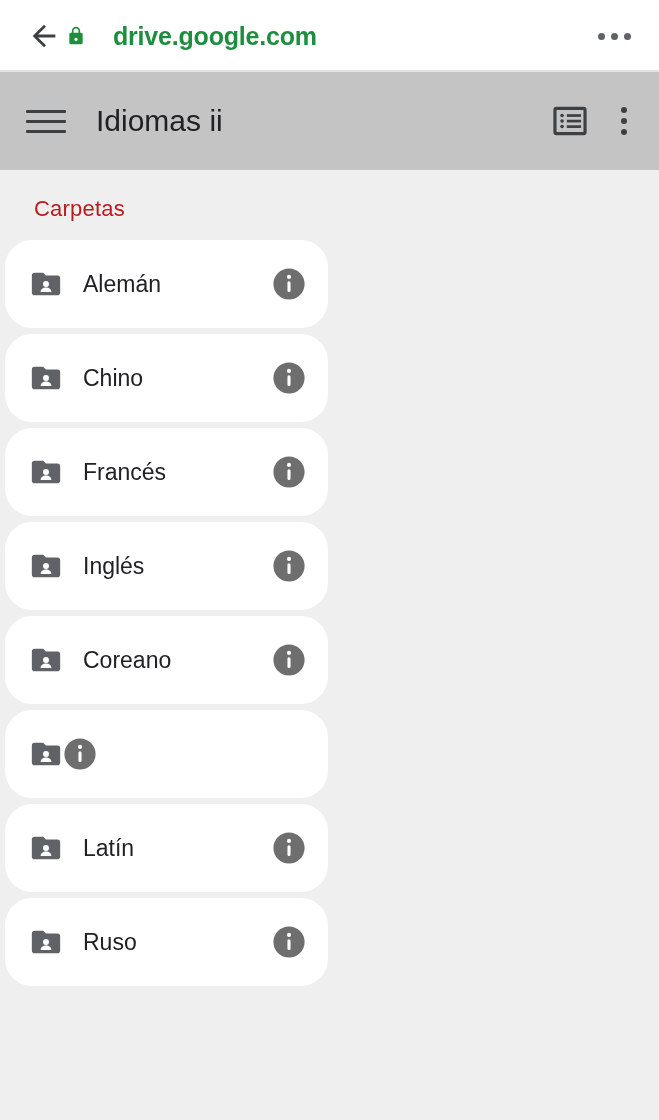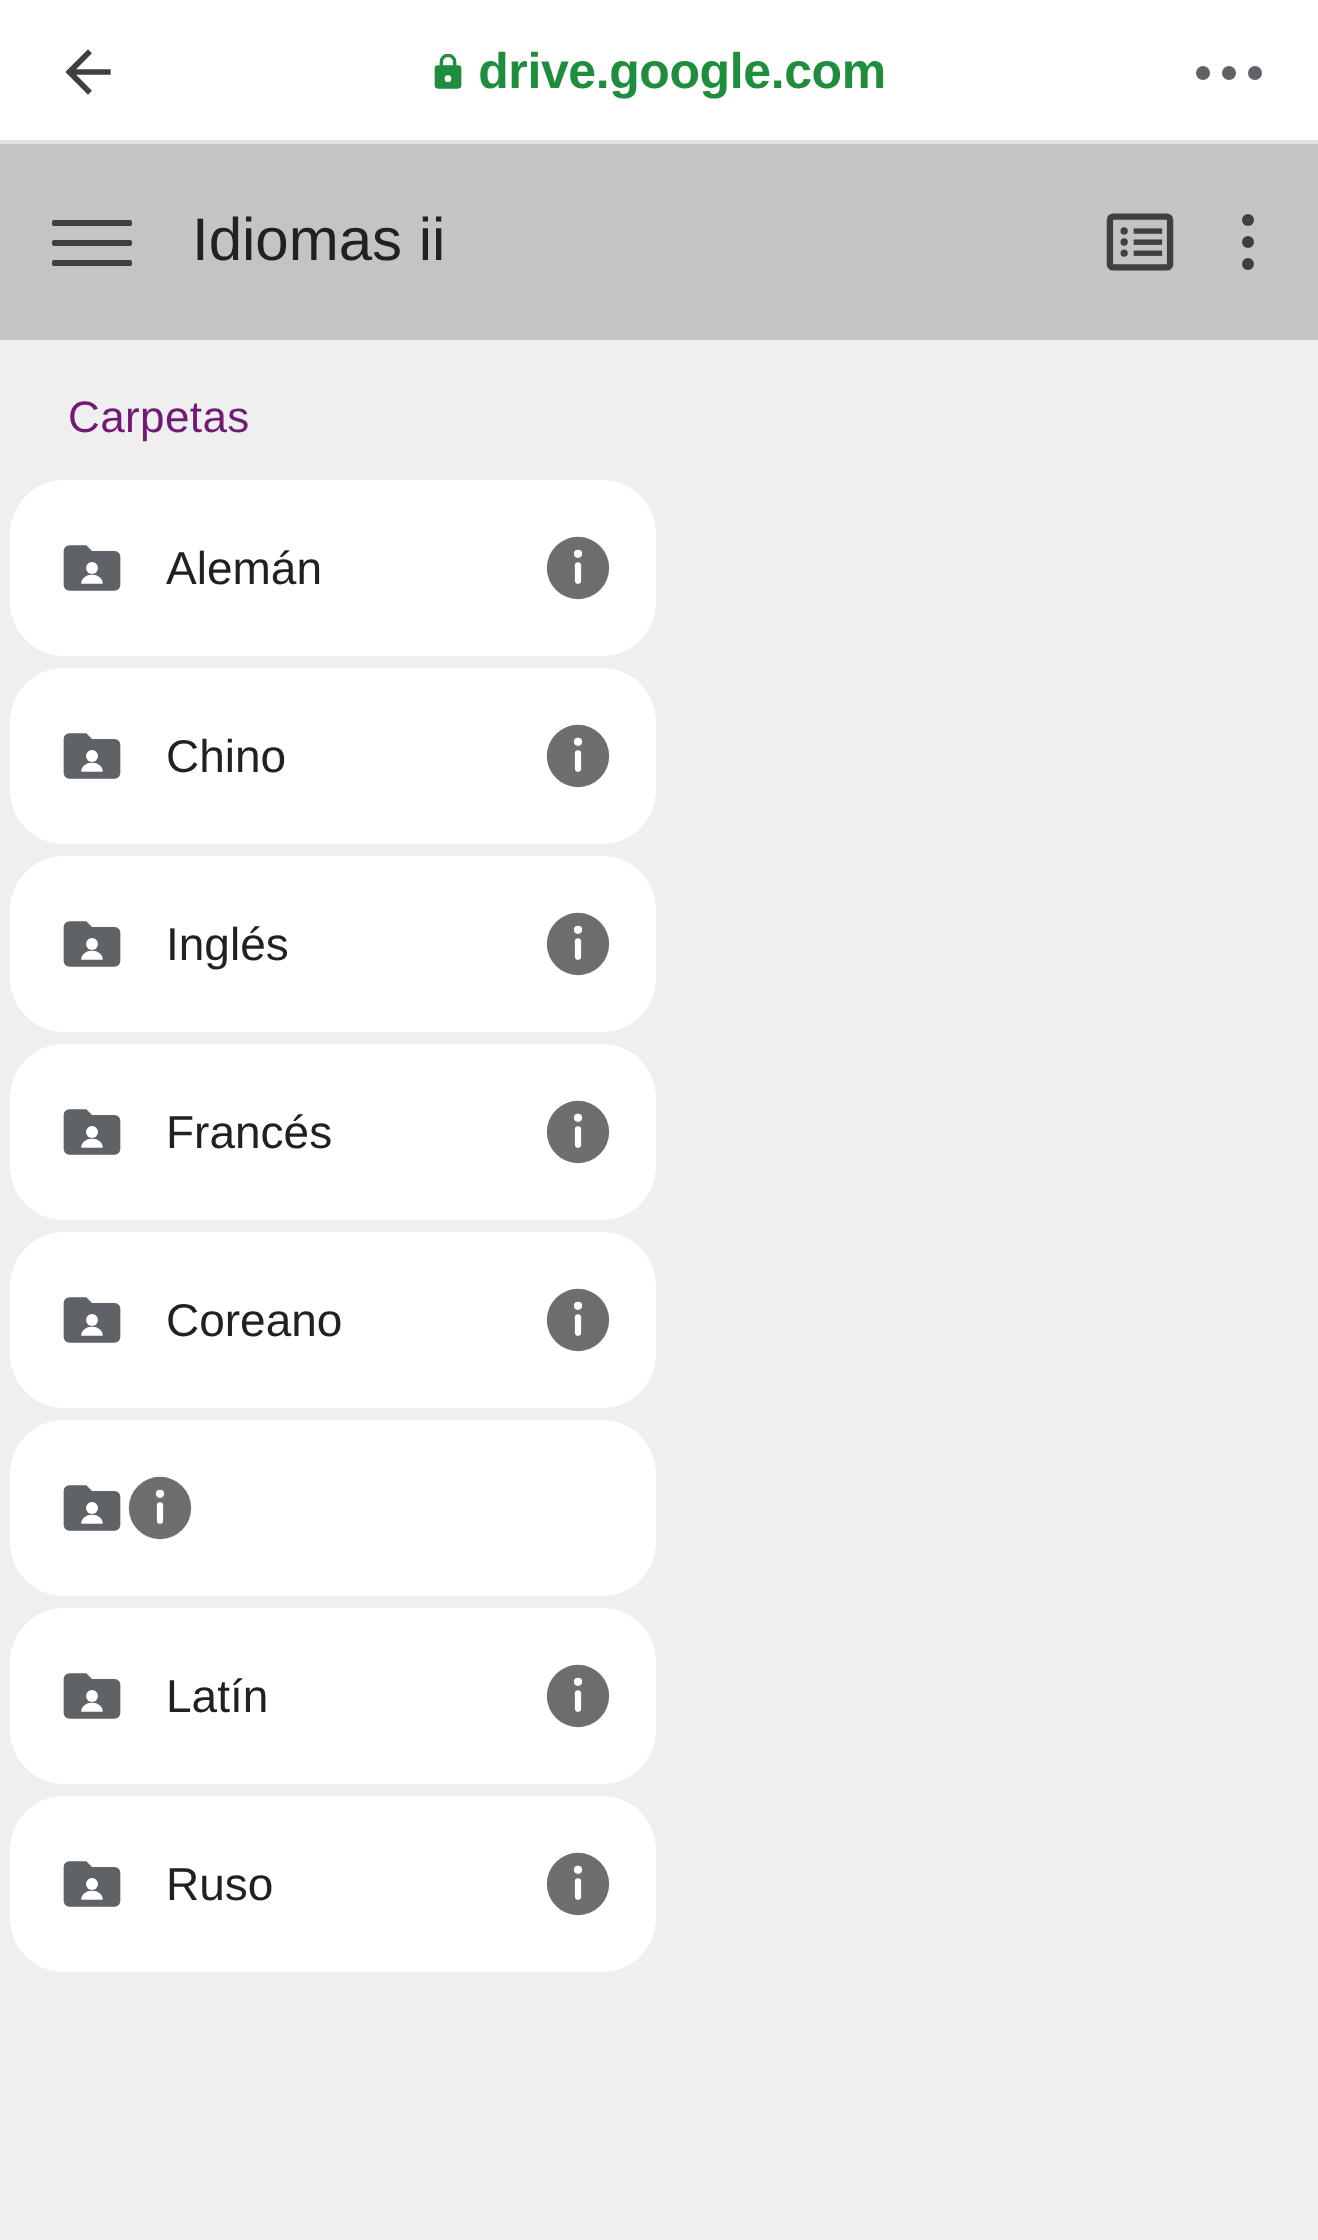--- a/index.html
+++ b/index.html
@@ -43,22 +43,22 @@
     justify-content: center;
     flex: 0 0 auto;
     cursor: pointer;
   }
   .back-arrow svg { display: block; }
 
   .url-area {
     flex: 1 1 auto;
     display: flex;
     align-items: center;
-    justify-content: center;
-    gap: 5px;
+    justify-content: flex-start;
+    gap: 27px;
     cursor: pointer;
   }
   .lock-icon { display: block; }
   .url-text {
     font-size: 25px;
     font-weight: bold;
     color: #1e8e3e;
     letter-spacing: -0.2px;
     white-space: nowrap;
   }
@@ -142,21 +142,21 @@
   .content {
     position: relative;
     height: calc(1120px - 72px - 98px);
     background: #efefef;
     overflow: hidden;
   }
 
   .section-header {
     padding: 26px 0 18px 34px;
     font-size: 22px;
-    color: #701a75;
+    color: #b91c1c;
     letter-spacing: 0.2px;
   }
 
   .grid {
     display: flex;
     flex-wrap: wrap;
     gap: 6px 7px;
     padding: 0 5px;
   }
 
@@ -274,34 +274,34 @@
             <rect x="10.9" y="10" width="2.2" height="7.6" rx="1.1" fill="#ffffff"></rect>
             <circle cx="12" cy="7" r="1.45" fill="#ffffff"></circle>
           </svg>
         </div>
         <div class="folder-card">
           <svg class="folder-icon" width="34" height="34" viewBox="0 0 24 24">
             <path d="M10 4H4a2 2 0 0 0-2 2v12a2 2 0 0 0 2 2h16a2 2 0 0 0 2-2V8a2 2 0 0 0-2-2h-8l-2-2z" fill="#5f6368"></path>
             <circle cx="12" cy="12" r="2.1" fill="#ffffff"></circle>
             <path d="M8.2 17.6c0-2 1.7-3.2 3.8-3.2s3.8 1.2 3.8 3.2z" fill="#ffffff"></path>
           </svg>
+          <span class="folder-name">Francés</span>
+          <svg class="info-btn" viewBox="0 0 24 24">
+            <circle cx="12" cy="12" r="11" fill="#6e6e6e"></circle>
+            <rect x="10.9" y="10" width="2.2" height="7.6" rx="1.1" fill="#ffffff"></rect>
+            <circle cx="12" cy="7" r="1.45" fill="#ffffff"></circle>
+          </svg>
+        </div>
+        <div class="folder-card">
+          <svg class="folder-icon" width="34" height="34" viewBox="0 0 24 24">
+            <path d="M10 4H4a2 2 0 0 0-2 2v12a2 2 0 0 0 2 2h16a2 2 0 0 0 2-2V8a2 2 0 0 0-2-2h-8l-2-2z" fill="#5f6368"></path>
+            <circle cx="12" cy="12" r="2.1" fill="#ffffff"></circle>
+            <path d="M8.2 17.6c0-2 1.7-3.2 3.8-3.2s3.8 1.2 3.8 3.2z" fill="#ffffff"></path>
+          </svg>
           <span class="folder-name">Inglés</span>
-          <svg class="info-btn" viewBox="0 0 24 24">
-            <circle cx="12" cy="12" r="11" fill="#6e6e6e"></circle>
-            <rect x="10.9" y="10" width="2.2" height="7.6" rx="1.1" fill="#ffffff"></rect>
-            <circle cx="12" cy="7" r="1.45" fill="#ffffff"></circle>
-          </svg>
-        </div>
-        <div class="folder-card">
-          <svg class="folder-icon" width="34" height="34" viewBox="0 0 24 24">
-            <path d="M10 4H4a2 2 0 0 0-2 2v12a2 2 0 0 0 2 2h16a2 2 0 0 0 2-2V8a2 2 0 0 0-2-2h-8l-2-2z" fill="#5f6368"></path>
-            <circle cx="12" cy="12" r="2.1" fill="#ffffff"></circle>
-            <path d="M8.2 17.6c0-2 1.7-3.2 3.8-3.2s3.8 1.2 3.8 3.2z" fill="#ffffff"></path>
-          </svg>
-          <span class="folder-name">Francés</span>
           <svg class="info-btn" viewBox="0 0 24 24">
             <circle cx="12" cy="12" r="11" fill="#6e6e6e"></circle>
             <rect x="10.9" y="10" width="2.2" height="7.6" rx="1.1" fill="#ffffff"></rect>
             <circle cx="12" cy="7" r="1.45" fill="#ffffff"></circle>
           </svg>
         </div>
         <div class="folder-card">
           <svg class="folder-icon" width="34" height="34" viewBox="0 0 24 24">
             <path d="M10 4H4a2 2 0 0 0-2 2v12a2 2 0 0 0 2 2h16a2 2 0 0 0 2-2V8a2 2 0 0 0-2-2h-8l-2-2z" fill="#5f6368"></path>
             <circle cx="12" cy="12" r="2.1" fill="#ffffff"></circle>

